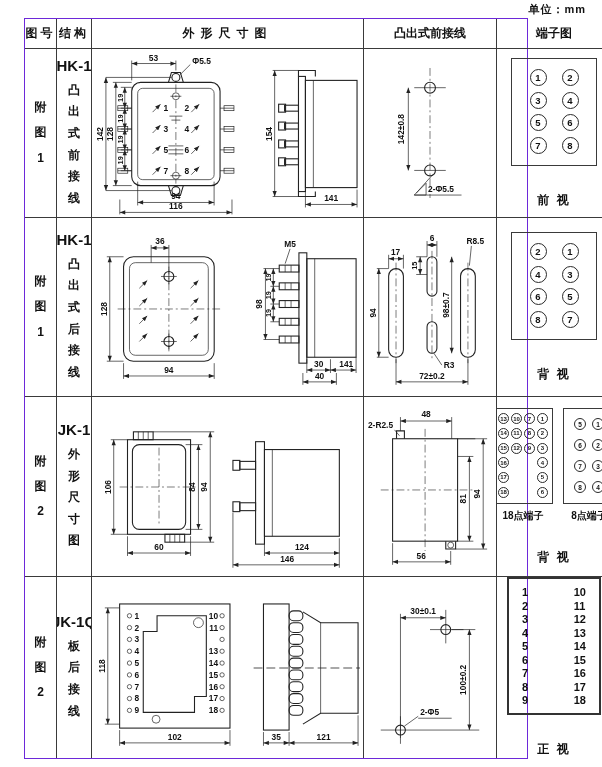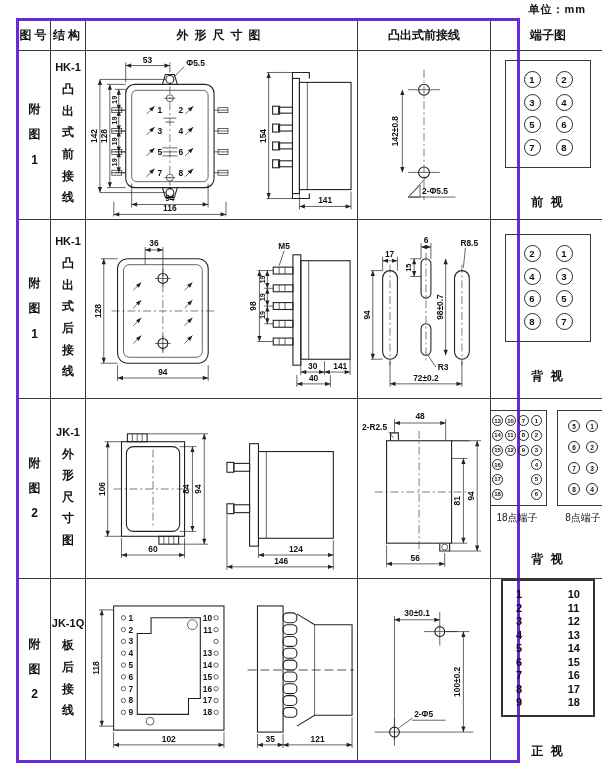--- a/index.html
+++ b/index.html
@@ -1,28 +1,28 @@
 <!DOCTYPE html>
 <html><head>
 <meta charset="utf-8">
 <style>
   html,body{margin:0;padding:0;background:#e8e8e8;}
   .page{position:relative;width:602px;height:767px;background:#ffffff;font-family:"Liberation Sans","DejaVu Sans",sans-serif;color:#111;overflow:hidden;}
   .unit{position:absolute;top:2px;right:16px;font-size:11px;font-weight:700;letter-spacing:1px;}
-  .tbl{position:absolute;left:16px;top:18px;width:504px;box-sizing:border-box;border:3px solid #6d28d9;display:grid;grid-template-columns:32px 35px 272px 133px 114px;grid-template-rows:30px 169px 179px 180px 181px;background:#fff;}
+  .tbl{position:absolute;left:24px;top:18px;width:504px;box-sizing:border-box;border:1px solid #6d28d9;display:grid;grid-template-columns:32px 35px 272px 133px 114px;grid-template-rows:30px 169px 179px 180px 181px;background:#fff;}
   .cell{box-sizing:border-box;border-right:1px solid #3a3a3a;border-bottom:1px solid #3a3a3a;display:flex;align-items:center;justify-content:center;overflow:hidden;}
   .nr{border-right:none;}
   .nb{border-bottom:none;}
   .hc{font-size:12px;font-weight:700;}
   .sp2{letter-spacing:3px;}
   .sp6{letter-spacing:6px;}
   .vt{width:15px;word-break:break-all;text-align:center;font-size:12px;font-weight:700;line-height:2.1;}
   .figcell{font-weight:700;}
   .stcell{flex-direction:column;gap:6px;}
-  .model{font-size:11px;font-weight:700;white-space:nowrap;}
+  .model{font-size:15px;font-weight:700;white-space:nowrap;}
   .stv{width:15px;word-break:break-all;text-align:center;font-size:12px;font-weight:700;line-height:1.8;}
   .tcell{flex-direction:column;}
   svg{display:block;}
   .ln{fill:none;stroke:#222;stroke-width:1.1;}
   .lt{fill:none;stroke:#222;stroke-width:0.7;}
   .cl{fill:none;stroke:#222;stroke-width:0.6;stroke-dasharray:8 3 2 3;}
   .dash{fill:none;stroke:#222;stroke-width:0.8;stroke-dasharray:9 4;}
   .dm{fill:none;stroke:#222;stroke-width:0.7;marker-start:url(#arr);marker-end:url(#arr);}
   .ar{fill:none;stroke:#222;stroke-width:0.7;marker-end:url(#arr);}
   svg text{font-family:"Liberation Sans","DejaVu Sans",sans-serif;font-size:8.5px;font-weight:600;fill:#111;}
@@ -31,21 +31,21 @@
   .tbox{width:86px;height:108px;box-sizing:border-box;border:1.5px solid #3a3a3a;display:grid;grid-template-columns:1fr 1fr;align-items:center;justify-items:center;padding:8px 10px;}
   .c17{width:17px;height:17px;box-sizing:border-box;border:1.2px solid #2a2a2a;border-radius:50%;display:flex;align-items:center;justify-content:center;font-size:9.5px;font-weight:700;}
   .cap{margin-top:26px;font-size:12px;font-weight:700;letter-spacing:2px;}
   .t3boxes{display:flex;gap:10px;align-items:flex-start;}
   .t18box{width:60px;height:96px;box-sizing:border-box;border:1.5px solid #3a3a3a;display:grid;grid-template-columns:repeat(4,1fr);align-items:center;justify-items:center;padding:3px;}
   .t8box{width:52px;height:96px;box-sizing:border-box;border:1.5px solid #3a3a3a;display:grid;grid-template-columns:1fr 1fr;align-items:center;justify-items:center;padding:5px 7px;}
   .c11{width:11px;height:11px;box-sizing:border-box;border:1px solid #2a2a2a;border-radius:50%;display:flex;align-items:center;justify-content:center;font-size:6px;font-weight:700;}
   .c12{width:12px;height:12px;box-sizing:border-box;border:1px solid #2a2a2a;border-radius:50%;display:flex;align-items:center;justify-content:center;font-size:6.5px;font-weight:700;}
   .c11:empty{visibility:hidden;}
   .t3labels{display:flex;gap:10px;margin-top:5px;}
-  .t3labels span{display:block;text-align:center;font-size:10px;font-weight:400;}
+  .t3labels span{display:block;text-align:center;font-size:10px;font-weight:700;}
   .t3labels span:first-child{width:60px;}
   .t3labels span:last-child{width:52px;}
   .t4box{width:94px;height:142px;box-sizing:border-box;border:2px solid #333;display:flex;justify-content:space-between;padding:7px 13px;}
   .numcol{display:flex;flex-direction:column;justify-content:space-between;font-size:11px;font-weight:700;}
 </style>
 </head>
 <body>
 
 <svg width="0" height="0" style="position:absolute" aria-hidden="true">
   <defs>

